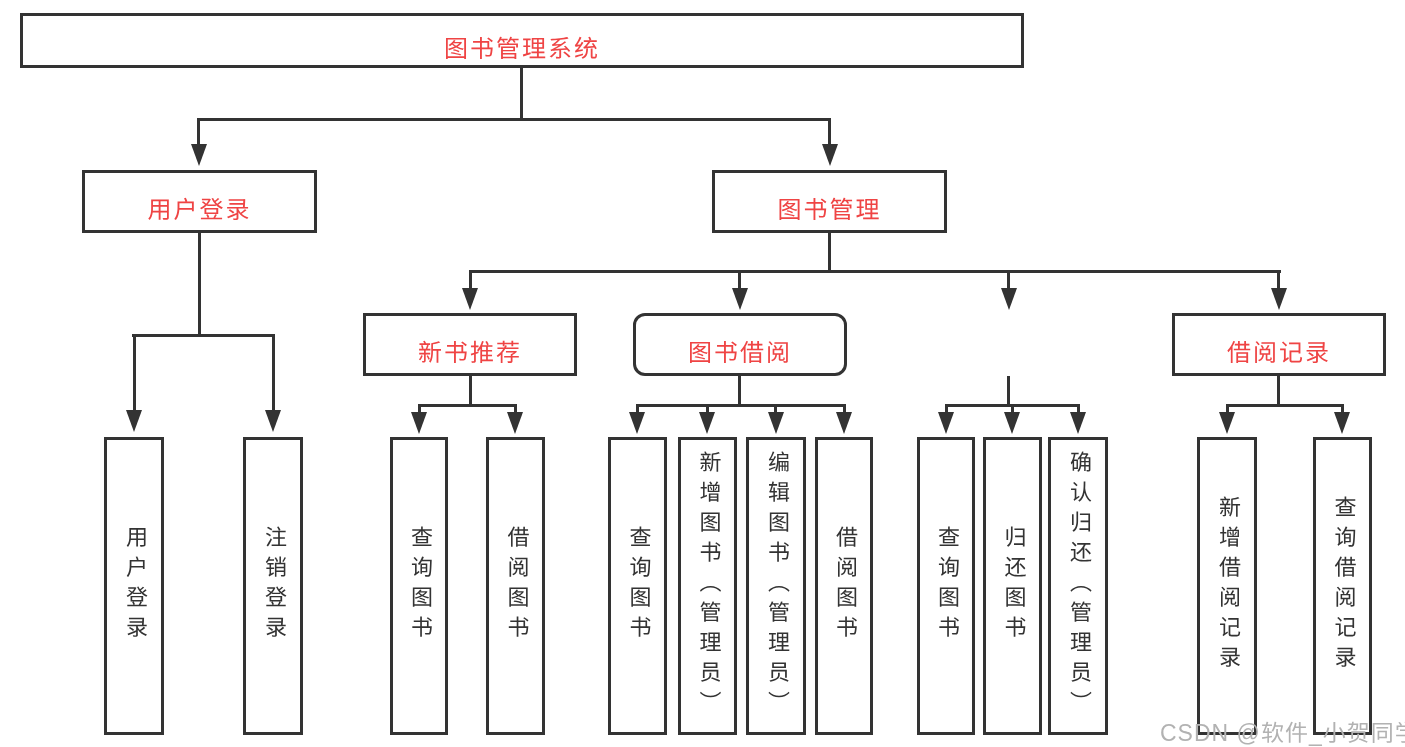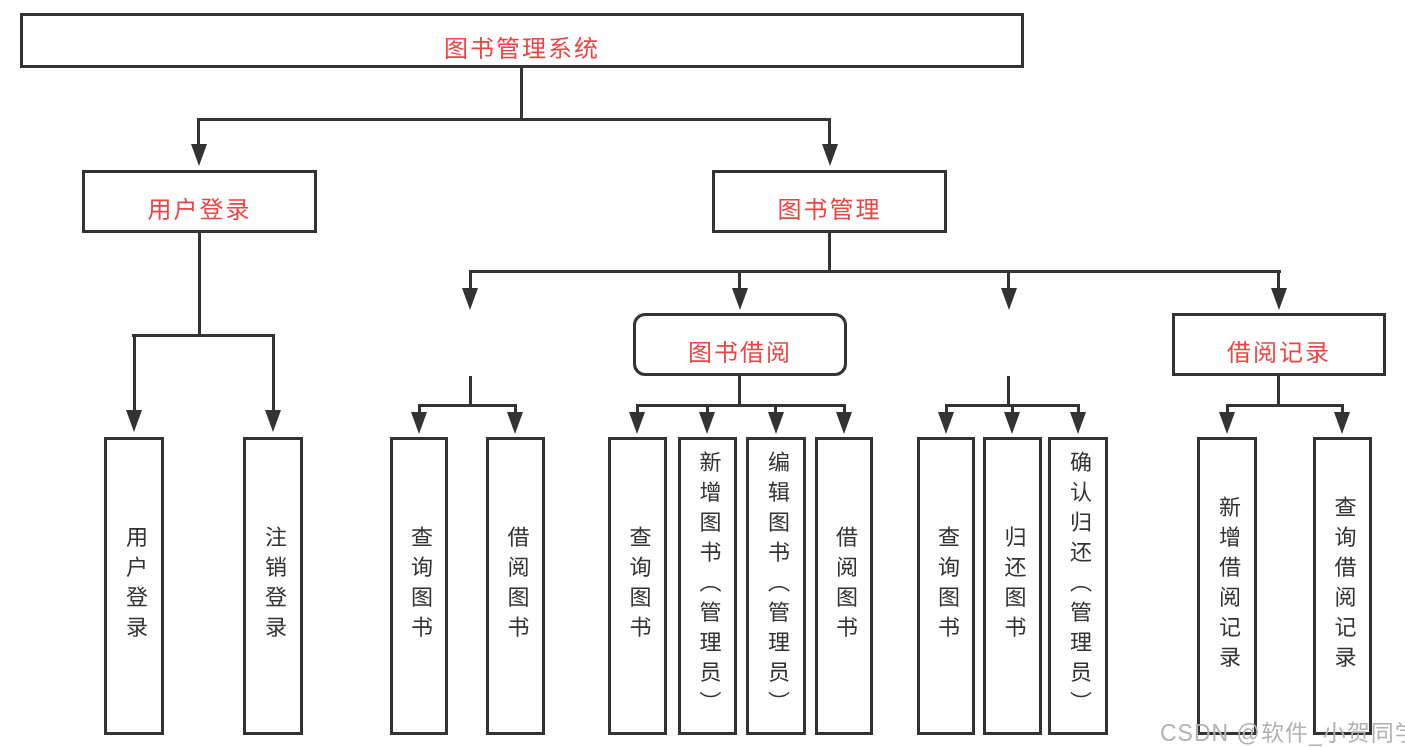--- a/index.html
+++ b/index.html
@@ -92,20 +92,23 @@
   <div class="line" style="left:469px; top:270px; width:812px; height:3px;"></div>
   <div class="line" style="left:469px; top:270px; width:3px; height:20px;"></div>
   <div class="arrow" style="left:462px; top:288px;"></div>
   <div class="line" style="left:738px; top:270px; width:3px; height:20px;"></div>
   <div class="arrow" style="left:732px; top:288px;"></div>
   <div class="line" style="left:1007px; top:270px; width:3px; height:20px;"></div>
   <div class="arrow" style="left:1001px; top:288px;"></div>
   <div class="line" style="left:1277px; top:270px; width:3px; height:20px;"></div>
   <div class="arrow" style="left:1271px; top:288px;"></div>
 
+  <div class="box" style="left:363px; top:313px; width:214px; height:63px;">
+    <span class="hlabel">新书推荐</span>
+  </div>
   <div class="box" style="left:633px; top:313px; width:214px; height:63px;border-radius:12px;">
     <span class="hlabel">图书借阅</span>
   </div>
   <div class="box" style="left:1172px; top:313px; width:214px; height:63px;">
     <span class="hlabel">借阅记录</span>
   </div>
 
   <div class="line" style="left:469px; top:376px; width:3px; height:30px;"></div>
   <div class="line" style="left:418px; top:404px; width:99px; height:3px;"></div>
   <div class="line" style="left:418px; top:404px; width:3px; height:10px;"></div>

